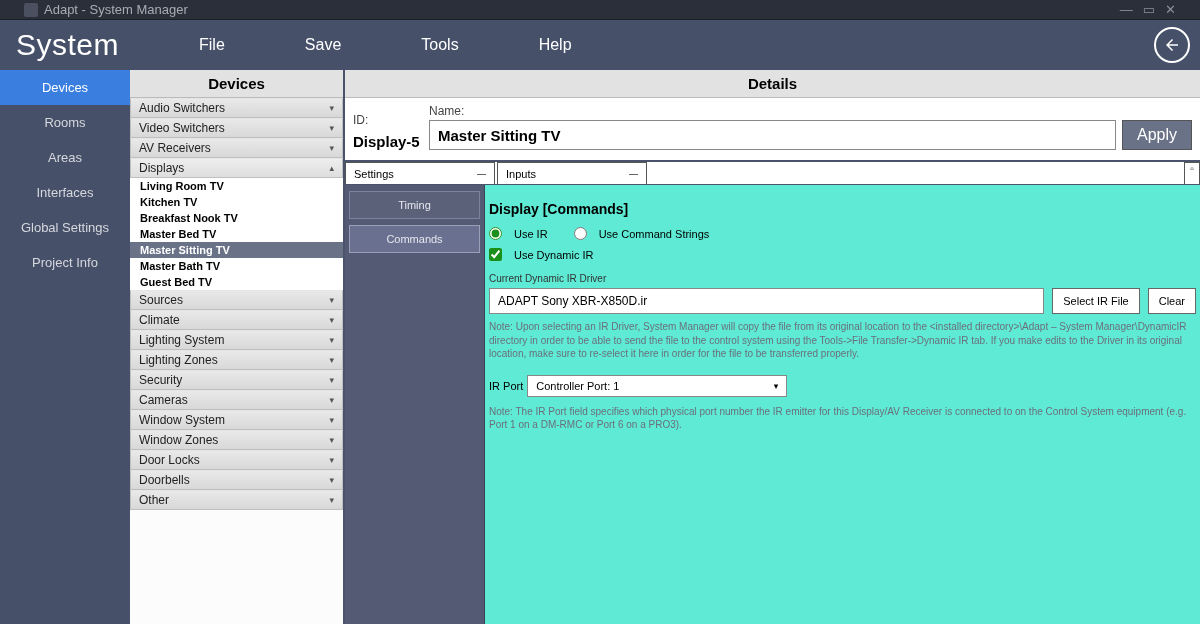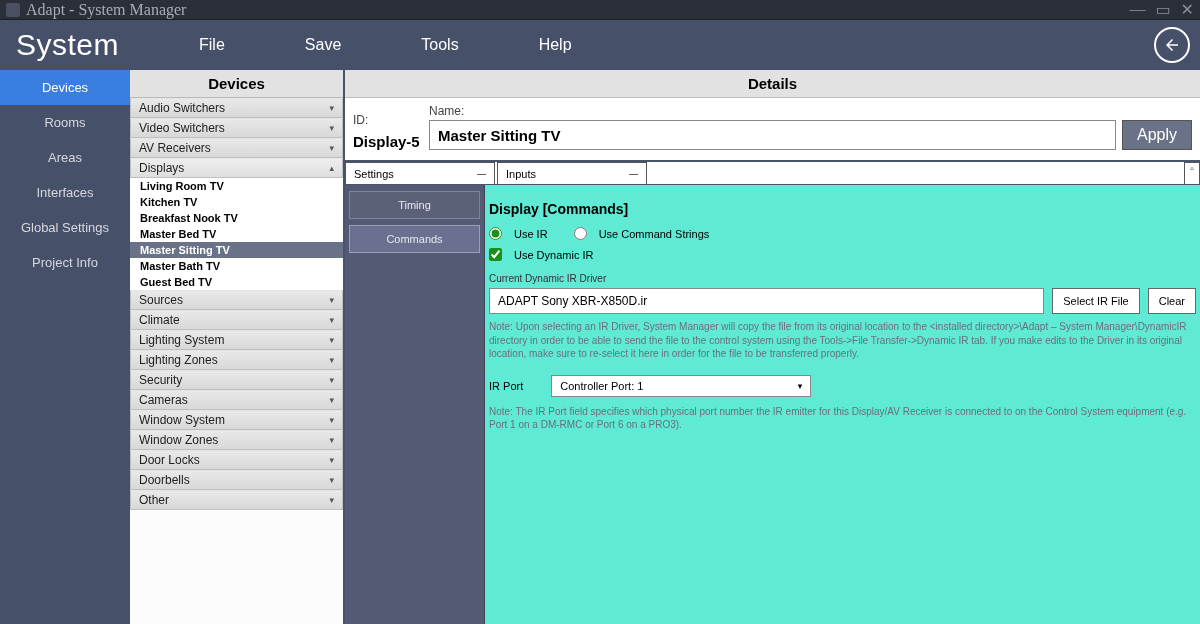--- a/index.html
+++ b/index.html
@@ -1,17 +1,17 @@
 <!DOCTYPE html>
 <html><head>
 <meta charset="utf-8">
 <style>
   * { box-sizing: border-box; margin: 0; padding: 0; }
   html, body { width: 1200px; height: 624px; font-family: "Segoe UI", Arial, sans-serif; background:#fff; overflow:hidden; }
-  .title-bar { height: 20px; background:#2a2f3a; color:#a8acb3; font-size:16px; display:flex; align-items:center; padding:0 6px; border-bottom:1px solid #1c1f27;font-family:Liberation Serif, serif;}
+  .title-bar { height: 20px; background:#2a2f3a; color:#a8acb3; font-size:13px; display:flex; align-items:center; padding:0 24px; border-bottom:1px solid #1c1f27;}
   .title-bar .t-icon { width:14px;height:14px;background:#4a5060;border-radius:2px;margin-right:6px;}
   .title-bar .win-btns{margin-left:auto;display:flex;gap:10px;color:#8b8f97;}
   .win-btns span{cursor:default;}
   .menu-bar { height: 50px; background:#465069; color:#fff; display:flex; align-items:center; padding:0 10px 0 16px;}
   .app-title { font-size:30px; font-weight:300; letter-spacing:0.5px; margin-right:40px;}
   .menu-item { font-size:16px; font-weight:300; padding:0 40px; cursor:pointer;}
   .back-circle { margin-left:auto; width:36px;height:36px;border:2px solid #fff;border-radius:50%;display:flex;align-items:center;justify-content:center;cursor:pointer;}
   .back-circle svg{width:18px;height:18px;fill:#fff;}
   .body-row { display:flex; height: calc(624px - 70px);}
   
@@ -49,21 +49,21 @@
   .content { background:#5eead4; margin:0; padding:16px 4px; height:100%; overflow:auto;}
   .section-title { font-size:14px; font-weight:600; margin-bottom:10px;}
   .radio-row { display:flex; align-items:center; gap:26px; font-size:11px; margin-bottom:8px;}
   .radio-row label, .chk-row label { display:flex; align-items:center; gap:12px; cursor:pointer;}
   .chk-row { font-size:11px; margin-bottom:12px;}
   .field-lbl { font-size:10px; color:#333; margin-bottom:4px;}
   .driver-row { display:flex; gap:8px; align-items:center; margin-bottom:6px;}
   .driver-input { flex:1; height:26px; border:1px solid #888; padding:0 8px; font-size:12px;}
   .sm-btn { height:26px; padding:0 10px; background:#fff; border:1px solid #666; font-size:11px; cursor:pointer;}
   .note { font-size:10px; color:#6b6f7d; line-height:1.35; margin-bottom:14px;}
-  .port-row { display:flex; align-items:center; gap:28px; font-size:11px; margin-bottom:8px;}
+  .port-row { display:flex; align-items:center; gap:4px; font-size:11px; margin-bottom:8px;}
   .port-select { width:260px; height:22px; border:1px solid #888; display:flex; align-items:center; padding:0 8px; font-size:11px; background:#fff; cursor:pointer;}
   .port-select .chev{margin-left:auto;font-size:9px;}
   input[type=radio],input[type=checkbox]{accent-color:#1a8f1a;}
 </style>
 </head>
 <body>
 
 <div class="title-bar">
   <div class="t-icon"></div>
   <span>Adapt - System Manager</span>

